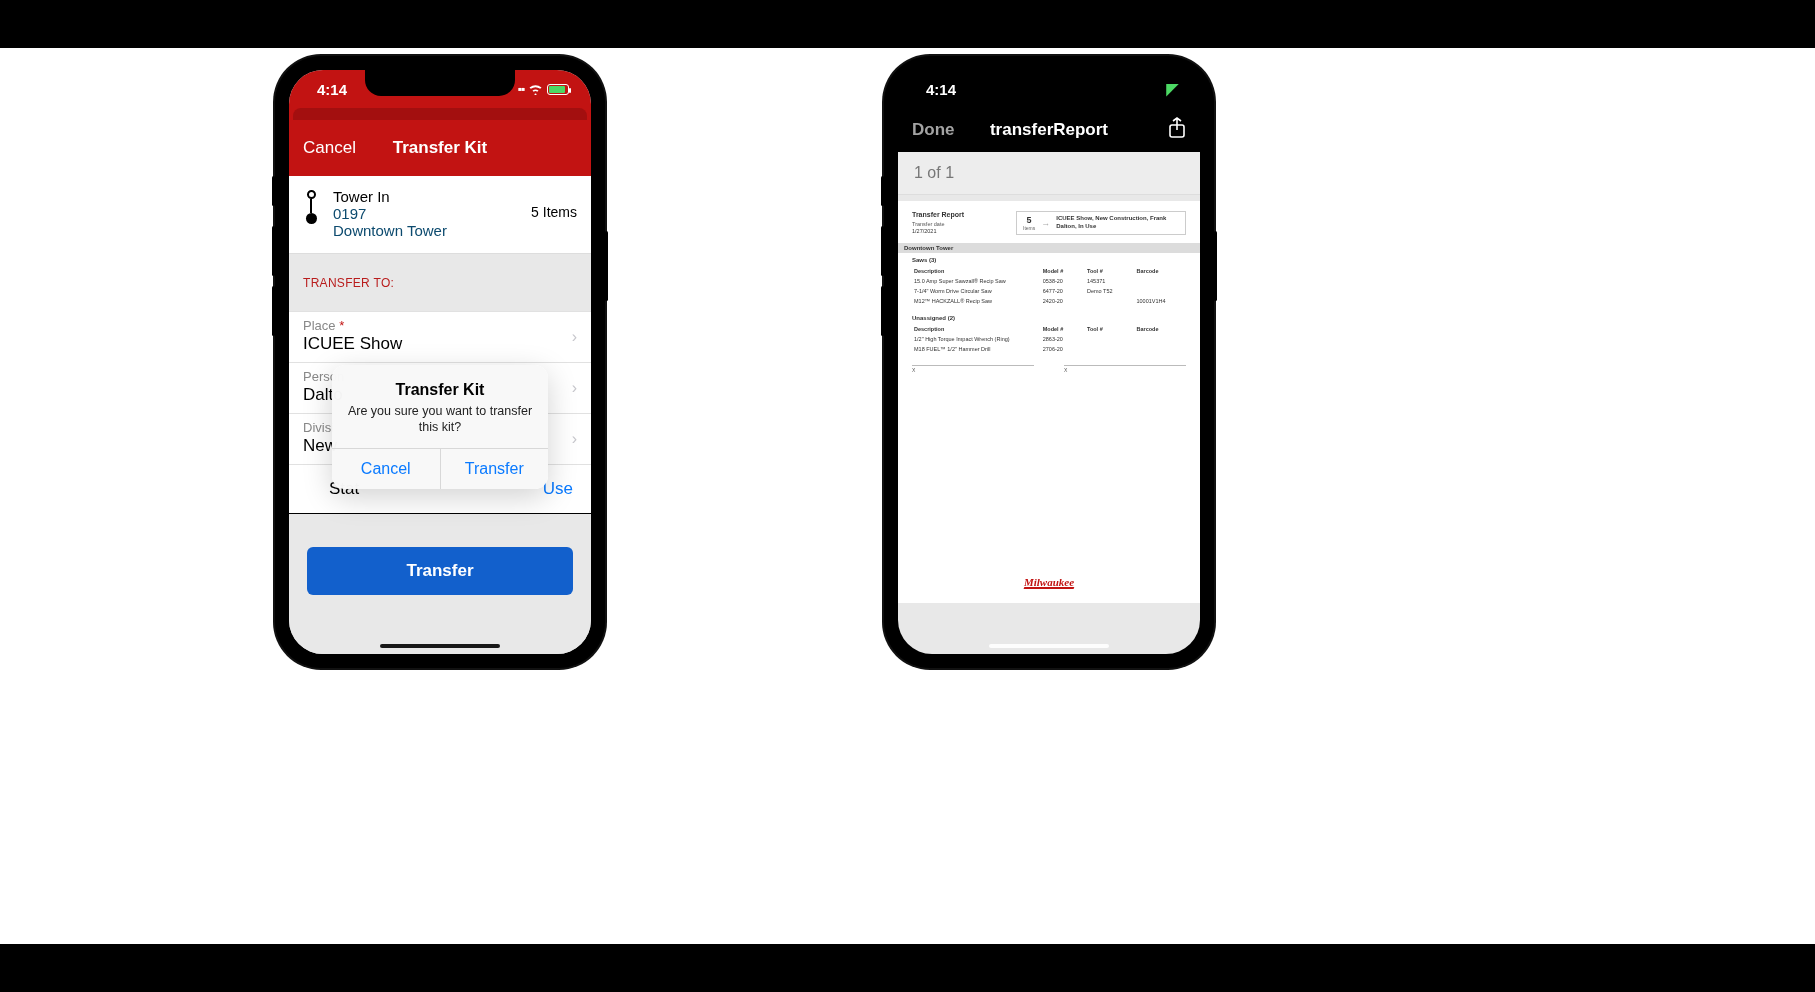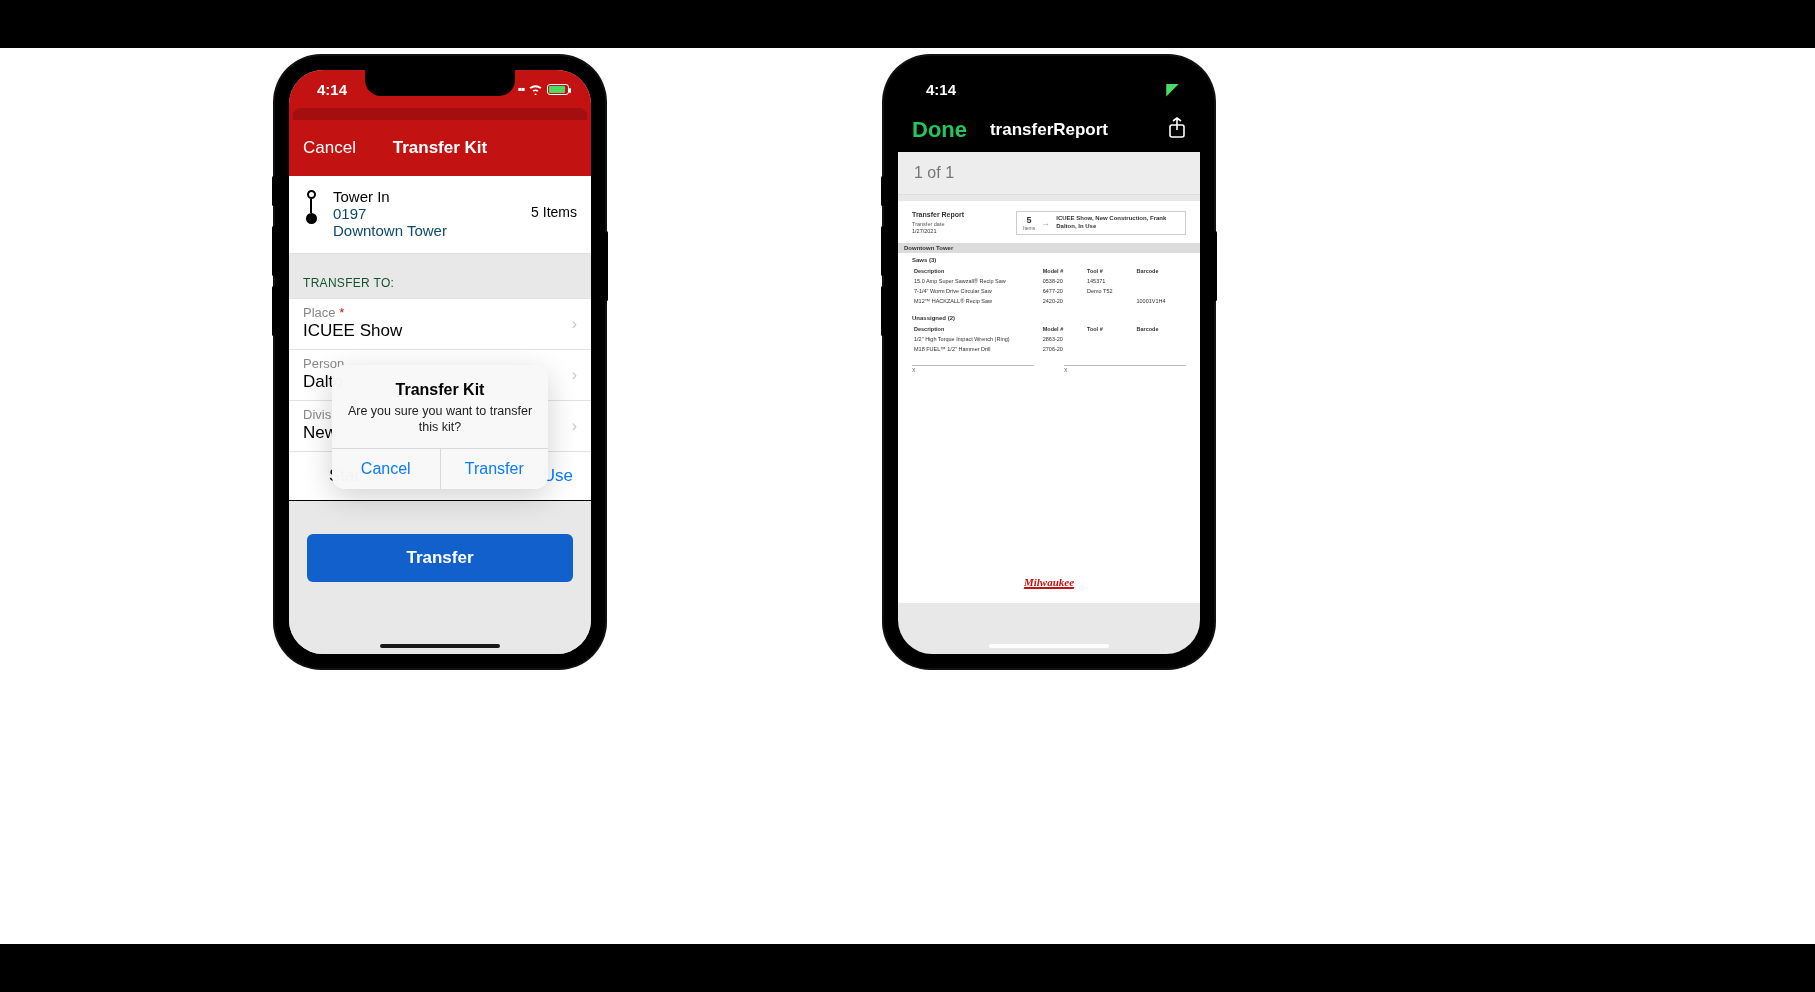--- a/index.html
+++ b/index.html
@@ -32,42 +32,42 @@
   .hdr-title { width:100%; text-align:center; color:#fff; font-size:17px; font-weight:600; }
   .content-left { position:absolute; top:106px; left:0; right:0; bottom:0; background:#e8e8e8; }
   .kit-row { background:#fff; padding:12px 14px 14px 44px; border-bottom:1px solid #ddd; position:relative; }
   .kit-icon { position:absolute; left:14px; top:14px; width:16px; display:flex; flex-direction:column; align-items:center; }
   .kit-icon .c1 { width:9px; height:9px; border:2px solid #000; border-radius:50%; }
   .kit-icon .line { width:2px; height:14px; background:#000; }
   .kit-icon .c2 { width:11px; height:11px; background:#000; border-radius:50%; }
   .kit-name { font-size:15px; color:#000; }
   .kit-sub { font-size:15px; color:#0c4a6e; }
   .kit-count { position:absolute; right:14px; top:28px; font-size:14px; color:#000; }
-  .sect-hdr { padding:22px 14px 8px; font-size:12px; color:#14532d; letter-spacing:.3px; }
+  .sect-hdr { padding:22px 14px 21px; font-size:12px; color:#b91c1c; letter-spacing:.3px; }
   .form-row { background:#fff; border-top:1px solid #e1e1e1; border-bottom:1px solid #000000; padding:6px 14px 8px; position:relative; margin-bottom:-1px; }
   .form-label { font-size:13px; color:#888; }
   .req { color:#c21312; }
   .form-value { font-size:17px; color:#000; margin-top:1px; }
   .chev { position:absolute; right:14px; top:50%; transform:translateY(-50%); color:#c7c7cc; font-size:16px; }
   .picker-value { position:absolute; right:18px; top:50%; transform:translateY(-50%); color:#0a7aff; font-size:17px; }
   .primary-btn { margin:34px 18px 0; background:#1260cc; color:#fff; text-align:center; padding:14px 0; border-radius:6px; font-size:17px; font-weight:600; }
   .home-ind { position:absolute; bottom:6px; left:50%; transform:translateX(-50%); width:120px; height:4px; background:#000; border-radius:3px; opacity:.9; z-index:60;}
   .home-ind.light { background:#fff; }
   
   .dim { position:absolute; inset:0; }
   .alert { position:absolute; left:50%; top:295px; transform:translateX(-50%); width:216px; background:rgba(248,248,248,.98); border-radius:13px; overflow:hidden; box-shadow:0 8px 30px rgba(0,0,0,.18); z-index:55;}
   .alert-body { padding:16px 14px 12px; text-align:center; }
   .alert-title { font-weight:600; font-size:16px; color:#000; }
   .alert-msg { font-size:12.5px; color:#222; margin-top:4px; line-height:1.3; }
   .alert-btns { display:flex; border-top:1px solid #d8d8d8; }
   .alert-btn { flex:1; text-align:center; padding:11px 0; color:#0a7aff; font-size:16px; }
   .alert-btn:first-child { border-right:1px solid #d8d8d8; }
   
   .navbar2 { position:absolute; top:38px; left:0; right:0; height:44px; background:#000; display:flex; align-items:center; }
-  .nav-done { position:absolute; left:14px; color:#22c55e; font-size:22px; font-weight:600; }
+  .nav-done { position:absolute; left:14px; color:#a3a3a3; font-size:17px; font-weight:600; }
   .nav-title2 { width:100%; text-align:center; color:#fff; font-size:17px; font-weight:700; }
   .share { position:absolute; right:14px; color:#fff; }
   .doc-area { position:absolute; top:82px; left:0; right:0; bottom:0; background:#e8e8e8; }
   .page-counter { background:#ededed; padding:12px 16px; font-size:16px; color:#777; border-bottom:1px solid #ddd; margin-bottom:6px;}
   .paper { background:#fff; margin:0 0 8px; height:402px; position:relative; font-size:6px; color:#333; padding:10px 14px 8px; overflow:hidden;}
   .rpt-hdr { display:flex; justify-content:space-between; align-items:flex-start; }
   .rpt-left { }
   .rpt-title { font-weight:700; font-size:7px; }
   .rpt-sub { font-size:5.5px; color:#555; margin-top:3px; }
   .rpt-date { font-size:5.5px; color:#333; margin-top:1px;}

